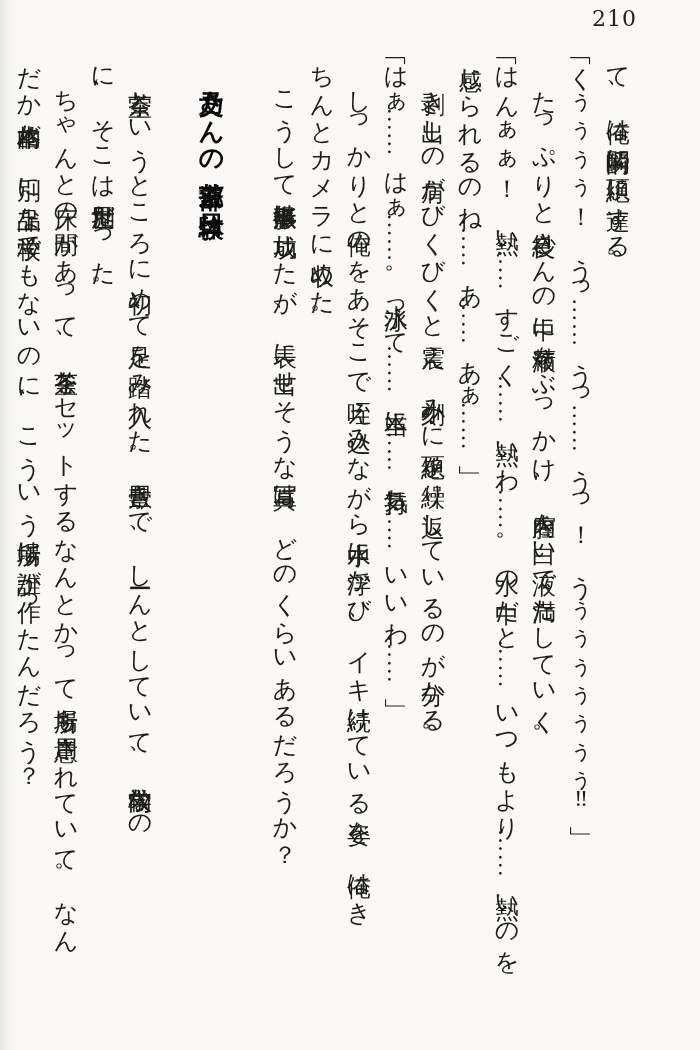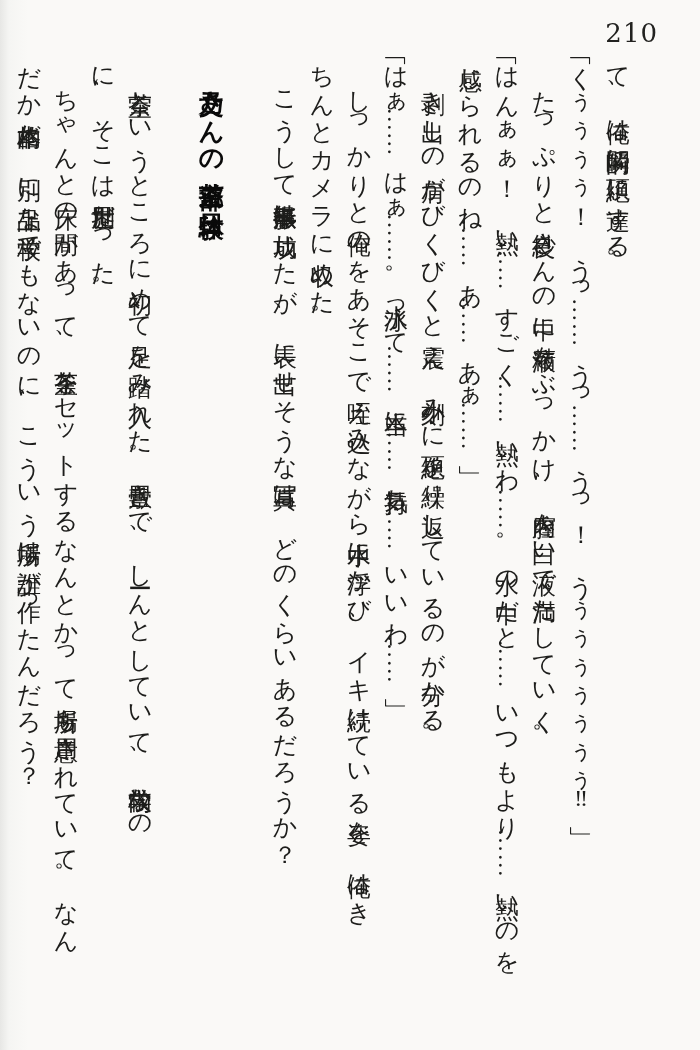--- a/index.html
+++ b/index.html
@@ -12,25 +12,25 @@
     width: 700px;
     height: 1050px;
     margin: 0;
     overflow: hidden;
     background: #faf9f7;
     background-image: linear-gradient(to right, #e7e7e5 0px, #f5f5f3 9px, #faf9f7 28px);
     font-family: "Liberation Serif", "DejaVu Serif", serif;
   }
   .page-number {
     position: absolute;
-    top: 18px;
+    top: 6px;
     left: 592px;
     width: 66px;
-    text-align: right;
-    font-size: 26px;
+    text-align: left;
+    font-size: 22px;
     letter-spacing: 1px;
     color: #222220;
     font-family: "DejaVu Serif", "Liberation Serif", serif;
   }
   .text-area {
     position: absolute;
     top: 50px;
     left: 4px;
     width: 632px;
     height: 996px;

